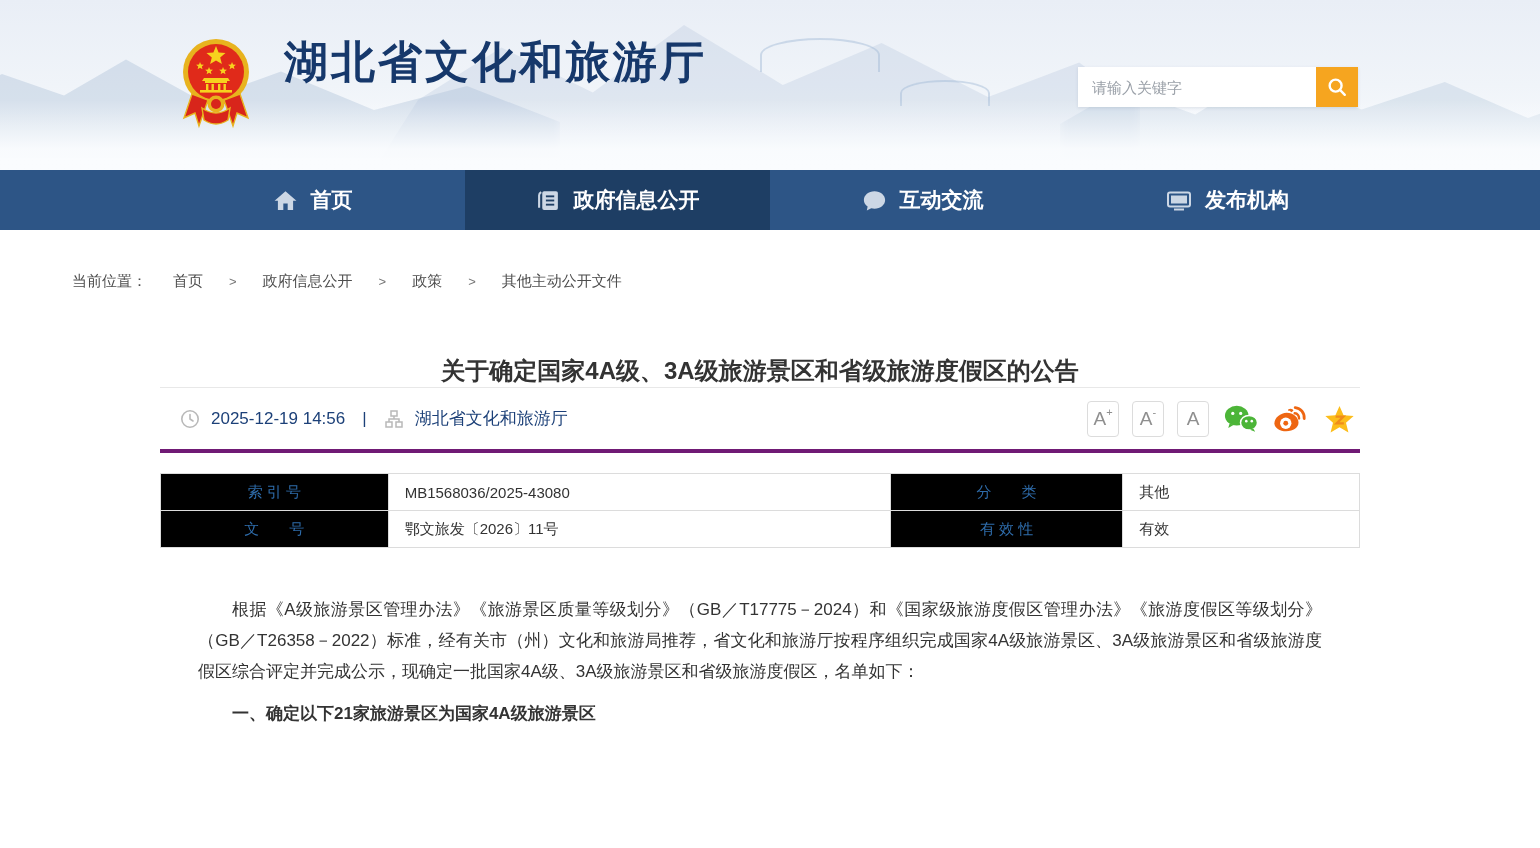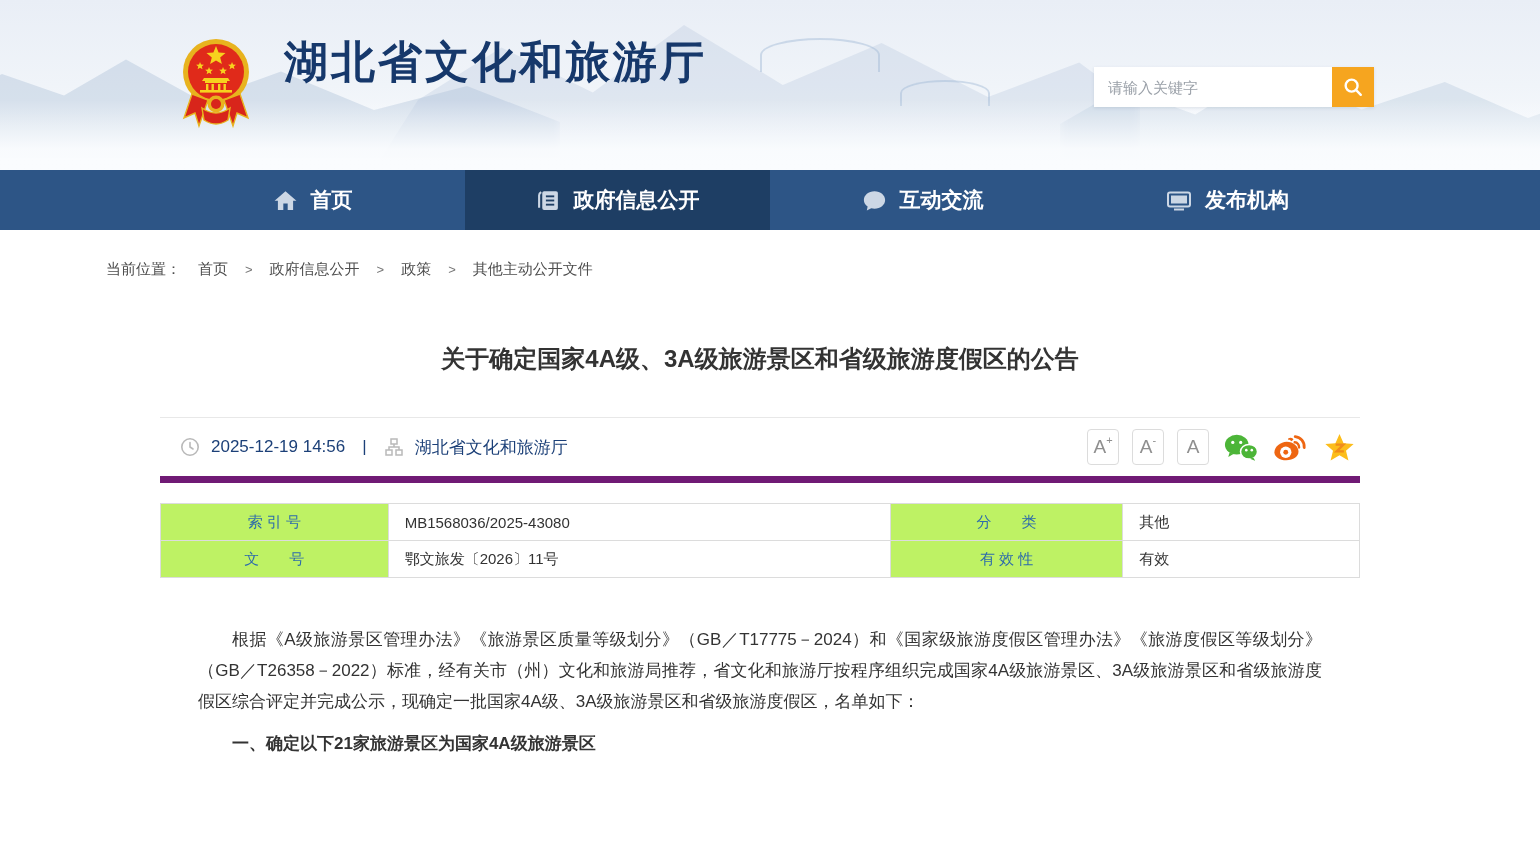--- a/index.html
+++ b/index.html
@@ -28,64 +28,64 @@
   .c2 { left:900px; top:80px; width:90px; height:26px; }
 
   .brand { position:absolute; left:182px; top:28px; display:flex; align-items:flex-start; }
   .emblem { width:68px; height:98px; margin-top:6px; }
   .brand-text { margin-left:34px; }
   .site-title { font-size:44px; font-weight:bold; color:#16386b; letter-spacing:3px; line-height:52px; margin-top:8px; }
   .url-row { display:flex; align-items:center; justify-content:center; gap:16px; margin-top:8px;
     color:#31507e; font-size:18px; }
   .dash { width:38px; height:1px; background:#7b93b5; }
 
-  .search-box { position:absolute; right:166px; top:67px; display:flex; height:40px;
+  .search-box { position:absolute; right:182px; top:67px; display:flex; height:40px;
     box-shadow:0 1px 3px rgba(80,100,130,.15); }
   .search-input { width:238px; height:40px; border:none; outline:none; padding:0 14px;
     font-size:15px; color:#333; background:#fff; font-family:inherit; }
   .search-input::placeholder { color:#9aa0a8; }
   .search-btn { width:42px; height:40px; border:none; background:#f6a51f; cursor:pointer;
     display:flex; align-items:center; justify-content:center; }
 
   
   .nav { height:60px; background:#2d5586; }
   .nav-inner { margin-left:160px; width:1220px; height:100%; display:flex; }
   .nav-item { flex:1; display:flex; align-items:center; justify-content:center; gap:13px;
     color:#ffffff; font-size:21px; font-weight:bold; cursor:pointer; }
   .nav-item.active { background:#1e3e64; }
   .nav-ico { color:#ccd7e5; display:flex; }
 
   
-  .breadcrumb { margin-left:106px; padding-top:30px; display:flex; align-items:center; gap:17px;
+  .breadcrumb { margin-left:72px; padding-top:42px; display:flex; align-items:center; gap:26px;
     font-size:15px; color:#4d4d4d; }
   .crumb-link { cursor:pointer; }
   .crumb-sep { color:#777; font-size:13px; }
 
   
   .main { width:1200px; margin-left:160px; }
   .article-title { text-align:center; font-size:24px; font-weight:bold; color:#333; margin-top:64px; }
 
-  .meta-bar { margin-top:42px; border-top:1px solid #e8e8e8; border-bottom:7px solid #701a75;
+  .meta-bar { border-top:1px solid #e8e8e8; border-bottom:4px solid #701a75;
     height:66px; display:flex; align-items:center; justify-content:space-between; }
   .meta-left { display:flex; align-items:center; gap:11px; padding-left:20px;
     color:#1c4078; font-size:17px; }
   .meta-ico { color:#b9b9b9; display:flex; }
   .meta-divider { color:#1c4078; margin:0 6px; }
   .meta-right { display:flex; align-items:center; gap:13px; padding-right:4px; }
   .font-btn { width:32px; height:36px; border:1px solid #dcdcdc; border-radius:4px; background:#fff;
     color:#8f8f8f; font-size:19px; display:flex; align-items:flex-start; justify-content:center;
     padding-top:6px; cursor:pointer; font-family:inherit; }
   .font-btn .sign { font-size:11px; line-height:11px; margin-top:-1px; }
   .share-btn { width:34px; height:30px; border:none; background:transparent; padding:0;
     display:flex; align-items:center; justify-content:center; cursor:pointer; margin-left:2px; }
 
   
   .info-table { width:100%; border-collapse:collapse; margin-top:20px; font-size:15px; }
   .info-table td { border:1px solid #dcdcdc; height:37px; }
-  .lbl { background:#bef264; color:#2e6cab; text-align:center; }
+  .lbl { background:#000000; color:#2e6cab; text-align:center; }
   .val { color:#333; padding-left:16px; background:#fff; }
   .w1 { width:235px; } .w2 { width:517px; } .w3 { width:240px; } .w4 { width:245px; }
 
   
   .body-text { margin-top:46px; padding:0 38px; font-size:17px; line-height:31px;
     color:#333; text-align:justify; }
   .body-text p { margin:0; text-indent:2em; }
   .section-heading { margin-top:11px; padding:0 38px; text-indent:2em; font-size:17px;
     font-weight:bold; color:#333; line-height:31px; }
 </style>

